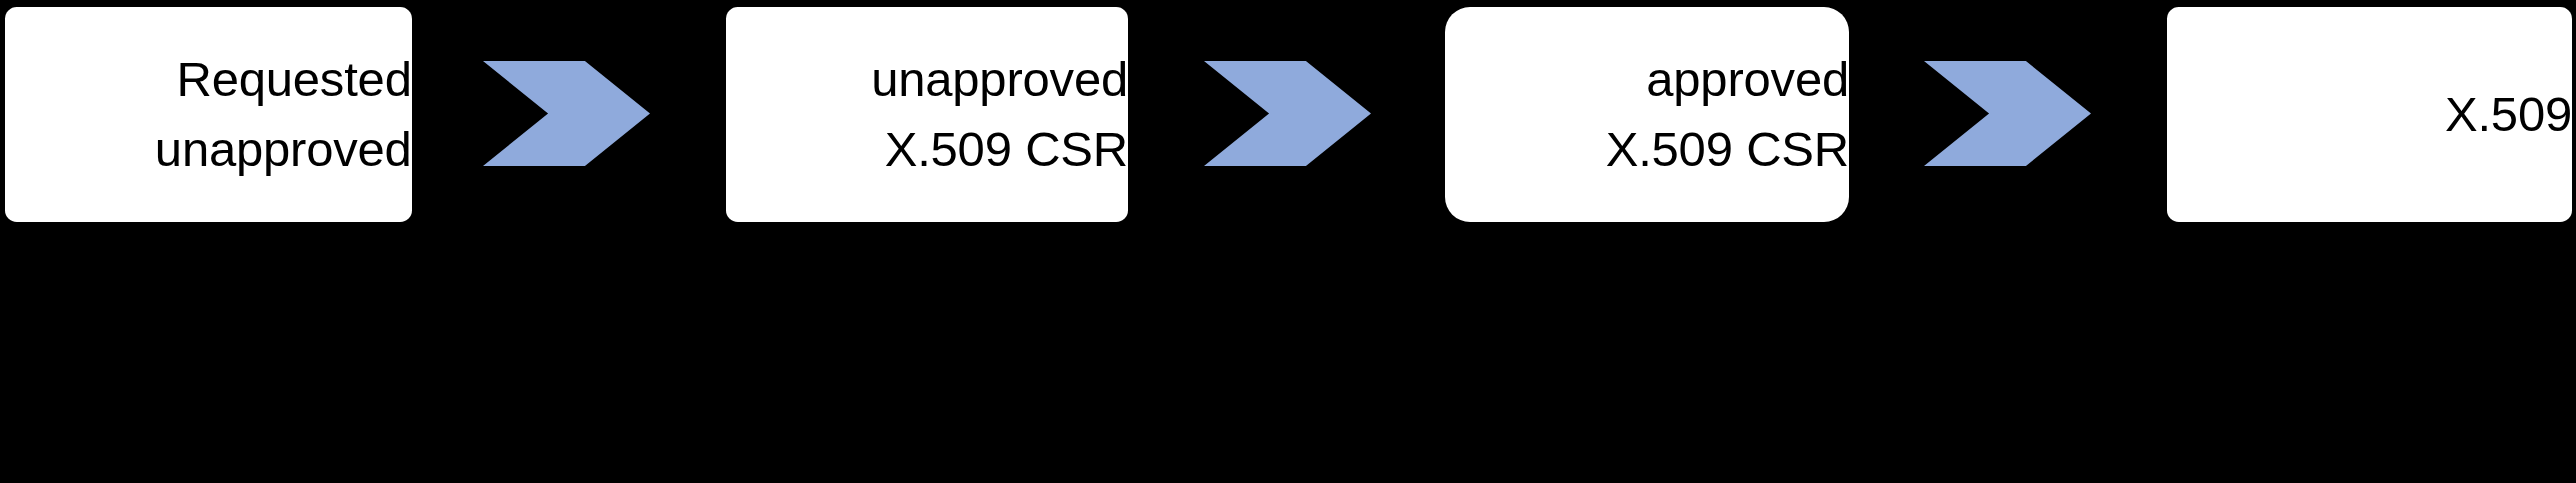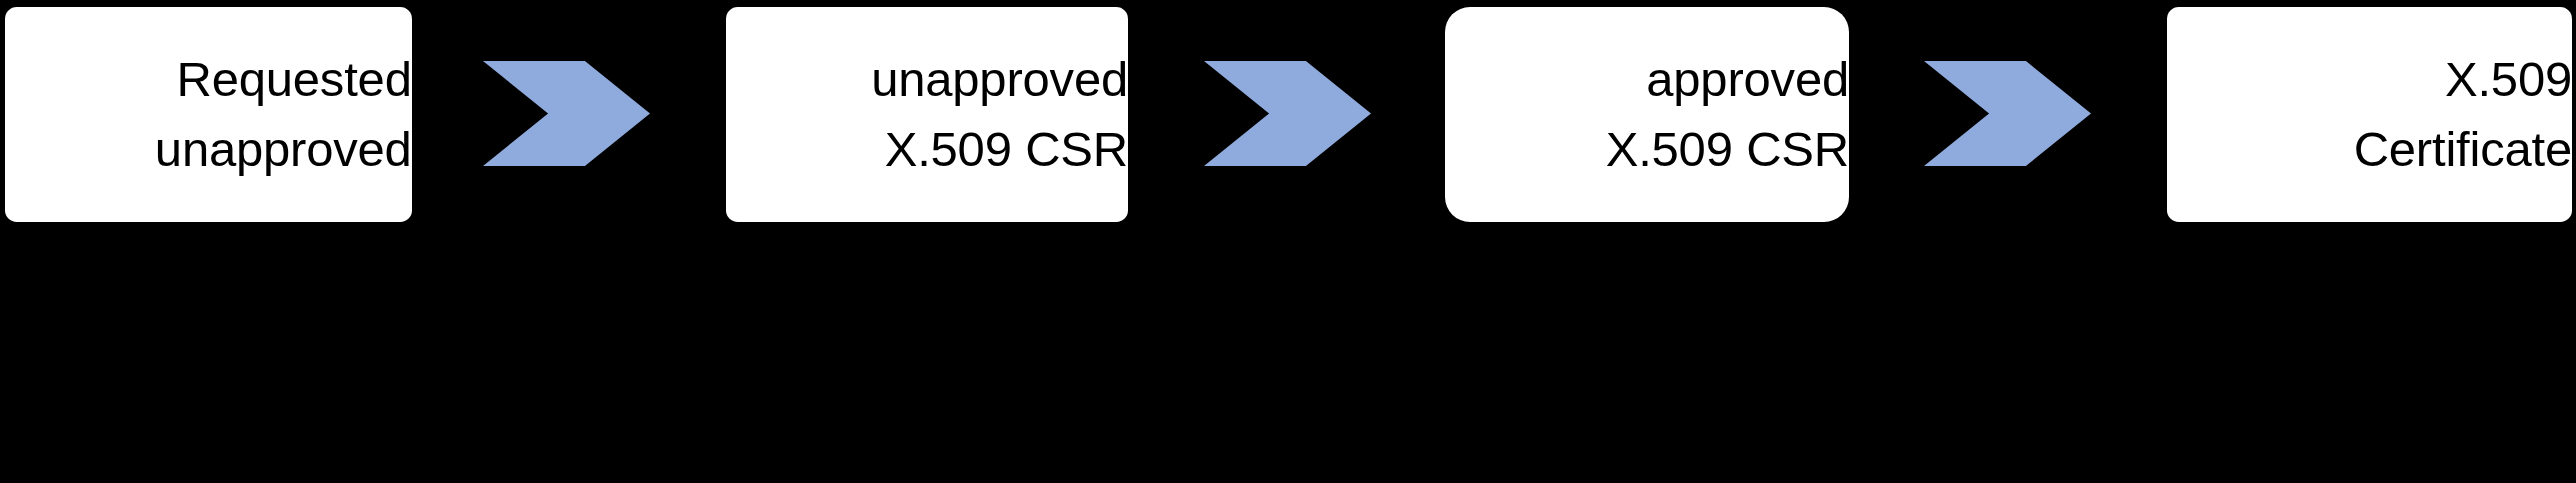--- a/index.html
+++ b/index.html
@@ -96,17 +96,16 @@
   </div>
 
   <div class="chevron-arrow" id="arrow-3">
     <svg viewBox="0 0 213 134" preserveAspectRatio="none">
       <polygon points="0,0 130,0 213,67 130,134 0,134 83,67" fill="#8FAADC"></polygon>
     </svg>
   </div>
 
   <div class="process-box" id="box-x509-certificate">
     <div class="box-line">X.509</div>
-    <div class="box-line">Certificate</div>
   </div>
 
 </div>
 
 
 </body></html>

